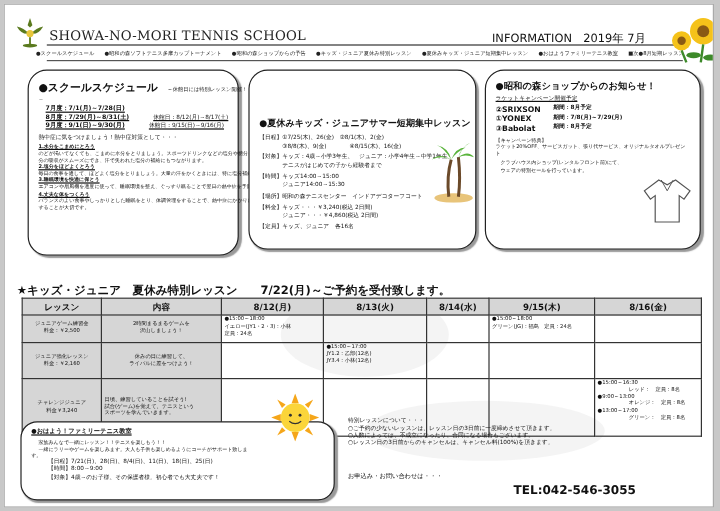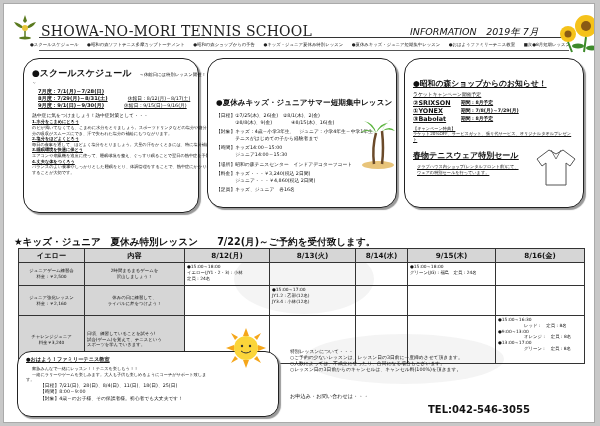--- a/index.html
+++ b/index.html
@@ -1,22 +1,22 @@
 <!DOCTYPE html>
 <html><head>
 <meta charset="utf-8">
 <style>
   * { box-sizing: border-box; margin: 0; padding: 0; }
   html, body { width: 600px; height: 426px; overflow: hidden; background: #c8c8c8; }
   body { font-family: "DejaVu Sans", "Liberation Sans", sans-serif; color: #111; }
   .page { position: absolute; left: 3px; top: 3px; width: 592px; height: 420px; background: #fff; border: 1px solid #aaa; overflow: hidden; }
   .bg-deco { position: absolute; border-radius: 50%; background: #ececec; opacity: .6; }
   .logo { position: absolute; left: 8px; top: 10px; width: 26px; height: 26px; }
-  .brand { position: absolute; left: 37px; top: 19px; font-family: "DejaVu Serif", "Liberation Serif", serif; font-size: 14px; letter-spacing: .2px; color: #222; white-space: nowrap; }
-  .info { position: absolute; left: 406px; top: 22px; font-size: 9.5px; color: #111; white-space: nowrap; font-style: italic; }
+  .brand { position: absolute; left: 37px; top: 19px; font-family: "DejaVu Serif", "Liberation Serif", serif; font-size: 11px; letter-spacing: .2px; color: #222; white-space: nowrap; }
+  .info { position: absolute; left: 406px; top: 22px; font-size: 9.5px; color: #111; white-space: nowrap; }
   .hr1 { position: absolute; left: 35px; top: 33px; width: 530px; border-top: 1.5px solid #333; }
   .hr2 { position: absolute; left: 35px; top: 46px; width: 530px; border-top: 1px solid #555; }
   .nav { position: absolute; left: 26px; top: 38px; width: 540px; display: flex; justify-content: space-between; font-size: 4.4px; white-space: nowrap; color: #222; }
   .sunflower { position: absolute; left: 548px; top: 8px; width: 50px; height: 42px; }
   .box { position: absolute; background: #fff; border: 1.6px solid #222; border-radius: 16px; box-shadow: 2px 2px 1px #999; }
   .box-title { font-weight: bold; font-size: 8.4px; white-space: nowrap; }
   .sm { font-size: 4.2px; line-height: 5.6px; white-space: nowrap; }
   .md { font-size: 4.8px; line-height: 6.6px; white-space: nowrap; }
   .ul { text-decoration: underline; font-weight: bold; }
   .sched-row { font-size: 5.2px; font-weight: bold; text-decoration: underline; white-space: nowrap; line-height: 7.4px; }
@@ -140,39 +140,38 @@
         </div>
     </div>
     <svg style="position:absolute;left:150px;top:60px;width:38px;height:50px;" viewBox="0 0 38 50">
       <ellipse cx="20" cy="46" rx="16" ry="4" fill="#e8c47a"></ellipse>
       <path d="M16 45 Q14 28 18 14 M24 45 Q26 30 24 12" stroke="#6b4a2a" stroke-width="2.5" fill="none"></path>
       <path d="M18 14 Q8 8 2 14 Q10 10 18 14 Q12 4 6 2 Q16 4 18 14 Q22 4 30 4 Q22 8 18 14" fill="#5ab43c"></path>
       <path d="M24 12 Q32 6 37 12 Q30 9 24 12 Q28 2 34 0 Q26 4 24 12" fill="#5ab43c"></path>
     </svg>
   </div>
 
-  <div class="box" style="left:400px;top:54px;width:180px;height:150px;padding:19px 8px;text-decoration:underline;">
+  <div class="box" style="left:400px;top:54px;width:180px;height:150px;padding:7px 8px;">
     <div class="box-title" style="font-size:7.8px;">●昭和の森ショップからのお知らせ！</div>
     <div class="md ul" style="font-weight:normal;margin-top:3px;">ラケットキャンペーン開催予定</div>
     <div style="display:flex;font-size:6.4px;line-height:8px;font-weight:bold;">
         <span style="width:48px;">②SRIXSON</span>
         <span class="md" style="line-height:8px;">期間：8月予定</span>
       </div>
     <div style="display:flex;font-size:6.4px;line-height:8px;font-weight:bold;">
         <span style="width:48px;">①YONEX</span>
         <span class="md" style="line-height:8px;">期間：7/8(月)～7/29(月)</span>
       </div>
     <div style="display:flex;font-size:6.4px;line-height:8px;font-weight:bold;">
         <span style="width:48px;">③Babolat</span>
         <span class="md" style="line-height:8px;">期間：8月予定</span>
       </div>
     <div class="sm" style="margin-top:3px;">【キャンペーン特典】</div>
     <div class="sm">ラケット20%OFF、サービスガット、張り代サービス、オリジナルタオルプレゼン</div>
     <div class="sm">ト</div>
-    <div style="font-size:8px;font-weight:bold;text-decoration:underline;margin-top:8px;white-space:nowrap;">春物テニスウェア特別セール</div>
     <div class="sm" style="margin-top:3px;margin-left:4px;">クラブハウス内ショップ(レンタルフロント前)にて、</div>
     <div class="sm" style="margin-left:4px;">ウェアの特別セールを行っています。</div>
     <svg style="position:absolute;left:130px;top:88px;width:42px;height:40px;" viewBox="0 0 42 40">
       <path d="M14 3 L21 7 L28 3 L40 12 L35 19 L31 16 L31 38 L11 38 L11 16 L7 19 L2 12 Z" fill="#fff" stroke="#555" stroke-width="1"></path>
       <path d="M16 3 L21 12 L26 3" fill="none" stroke="#555" stroke-width="0.8"></path>
     </svg>
   </div>
 
   <div class="sec-title">★キッズ・ジュニア　夏休み特別レッスン　　7/22(月)～ご予約を受付致します。</div>
   <table class="lessons">
@@ -180,21 +179,21 @@
         <col style="width:66px">
         <col style="width:100px">
         <col style="width:85px">
         <col style="width:86px">
         <col style="width:52px">
         <col style="width:88px">
         <col style="width:89px">
       </colgroup>
     <thead>
       <tr>
-        <th>イエロー</th>
+        <th>レッスン</th>
         <th>内容</th>
         <th>8/12(月)</th>
         <th>8/13(火)</th>
         <th>8/14(水)</th>
         <th>9/15(木)</th>
         <th>8/16(金)</th>
       </tr>
     </thead>
     <tbody>
       <tr style="height:23px;">

